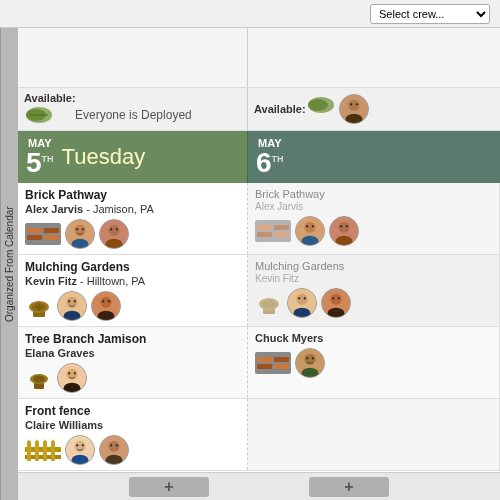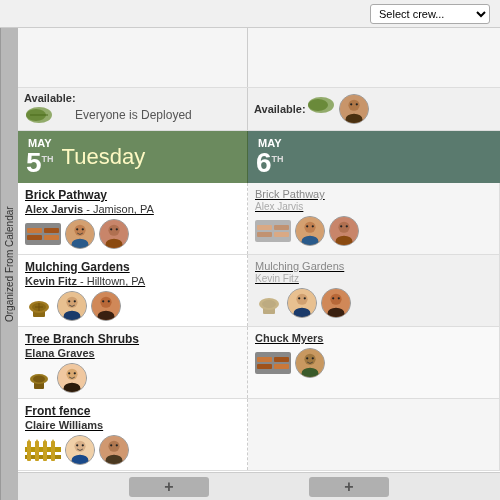--- a/index.html
+++ b/index.html
@@ -223,21 +223,20 @@
       font-size: 22px;
       font-weight: normal;
       color: #fef9c3;
     }
 
     
     .jobs-area {
       flex: 1;
       overflow-y: auto;
       background: #fff;
-      text-decoration: underline;
     }
 
     .job-row {
       display: flex;
       border-bottom: 1px solid #ddd;
       min-height: 64px;
     }
 
     .job-cell {
       padding: 5px 7px;
@@ -606,21 +605,21 @@
                   <circle cx="12" cy="10" r="1.2" fill="#222"></circle>
                   <circle cx="18" cy="10" r="1.2" fill="#222"></circle>
                 </svg>
               </div>
             </div>
           </div>
         </div>
 
         <div class="job-row">
           <div class="job-cell left">
-            <div class="job-title">Tree Branch Shrubs</div>
+            <div class="job-title">Tree Branch Jamison</div>
             <div class="job-person"><span>Elana Graves</span></div>
             <div class="job-workers">
               <svg class="stump-icon" viewBox="0 0 28 26" xmlns="http://www.w3.org/2000/svg">
                 <rect x="9" y="14" width="10" height="10" rx="1" fill="#7a5a10"></rect>
                 <ellipse cx="14" cy="14" rx="9" ry="5" fill="#9a7a20"></ellipse>
                 <ellipse cx="14" cy="14" rx="6" ry="3.5" fill="#7a5a10"></ellipse>
               </svg>
               <div class="avatar-sm">
                 <svg viewBox="0 0 30 30" xmlns="http://www.w3.org/2000/svg">
                   <rect width="30" height="30" fill="#f0c8a0"></rect>

